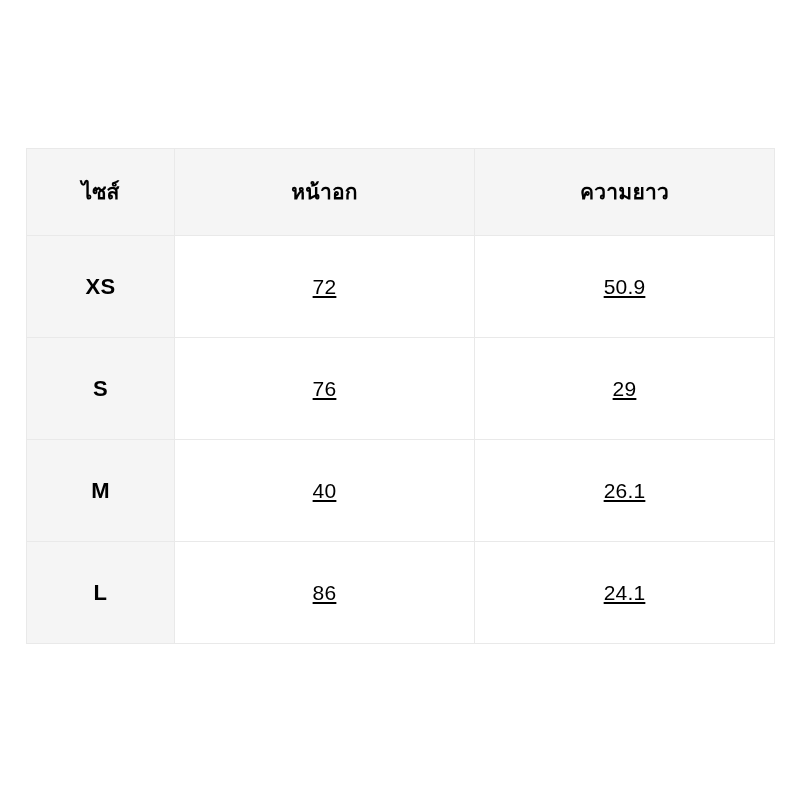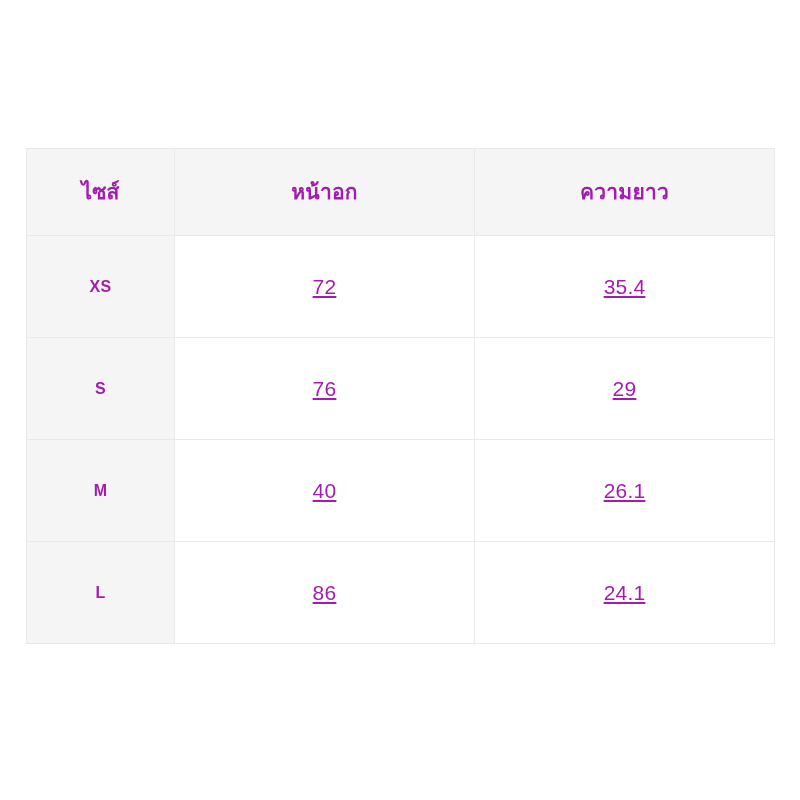--- a/index.html
+++ b/index.html
@@ -43,21 +43,21 @@
   table.size-chart col.col-size   { width: 148px; }
   table.size-chart col.col-chest  { width: 300px; }
   table.size-chart col.col-length { width: 300px; }
 
   table.size-chart th,
   table.size-chart td {
     border: 1px solid #e9e9e9;
     text-align: center;
     vertical-align: middle;
     padding: 16px;
-    color: #a21caf;
+    color: #000000;
   }
 
   
   table.size-chart thead tr {
     height: 87px;
   }
   table.size-chart thead th {
     background: #f5f5f5;
     font-weight: bold;
     font-size: 21px;
@@ -66,21 +66,21 @@
   }
 
   
   table.size-chart tbody tr {
     height: 81.8px;
   }
 
   table.size-chart tbody td.cell-size {
     background: #f5f5f5;
     font-weight: bold;
-    font-size: 16px;
+    font-size: 22px;
     letter-spacing: 0.4px;
     margin-left: 32px;
   }
 
   table.size-chart tbody td.cell-measure {
     background: #ffffff;
     font-weight: normal;
     font-size: 21px;
     letter-spacing: 0.2px;
     text-decoration: underline;
@@ -104,21 +104,21 @@
           <th>ไซส์</th>
           <th>หน้าอก</th>
           <th>ความยาว</th>
         </tr>
       </thead>
 
       <tbody>
         <tr>
           <td class="cell-size">XS</td>
           <td class="cell-measure">72</td>
-          <td class="cell-measure">35.4</td>
+          <td class="cell-measure">50.9</td>
         </tr>
         <tr>
           <td class="cell-size">S</td>
           <td class="cell-measure">76</td>
           <td class="cell-measure">29</td>
         </tr>
         <tr>
           <td class="cell-size">M</td>
           <td class="cell-measure">40</td>
           <td class="cell-measure">26.1</td>

